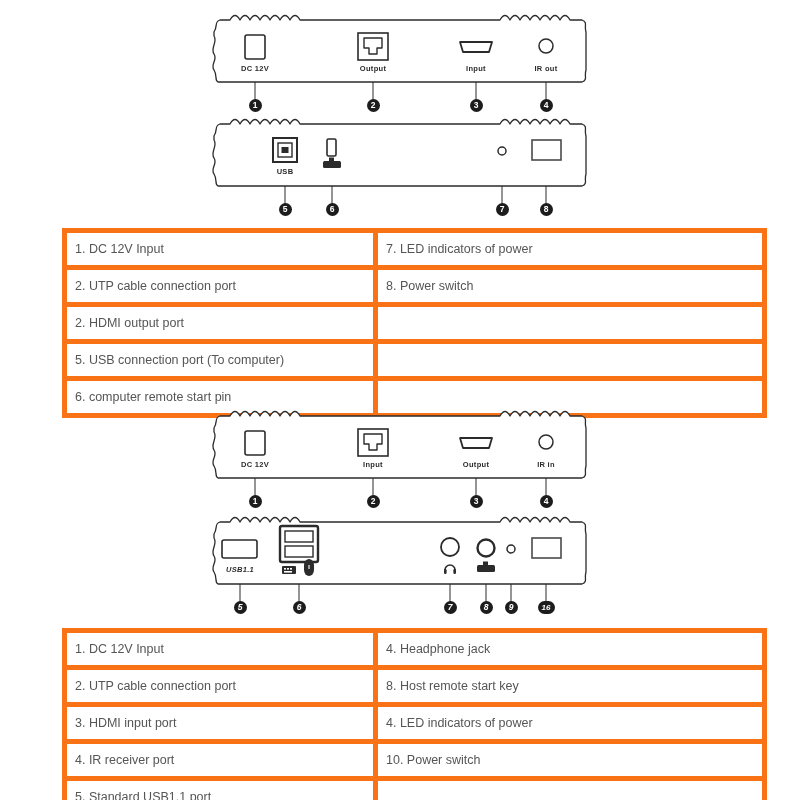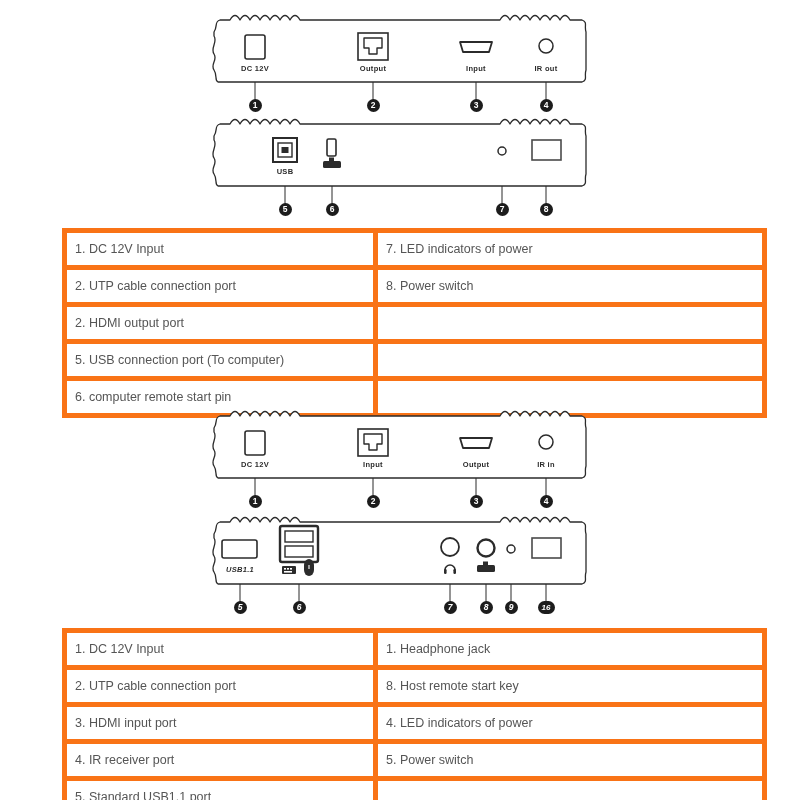--- a/index.html
+++ b/index.html
@@ -349,33 +349,33 @@
       <div class="badge" style="left:279.5px; top:91px;">8</div>
       <div class="badge" style="left:304.5px; top:91px;">9</div>
       <div class="badge wide" style="left:337.5px; top:91px;">16</div>
     </div>
   </div>
 
   <table class="legend-table" style="left:62px; top:628px;">
     <tbody>
       <tr>
         <td class="col-left">1. DC 12V Input</td>
-        <td class="col-right">1. Headphone jack</td>
+        <td class="col-right">4. Headphone jack</td>
       </tr>
       <tr>
         <td class="col-left">2. UTP cable connection port</td>
         <td class="col-right">8. Host remote start key</td>
       </tr>
       <tr>
         <td class="col-left">3. HDMI input port</td>
         <td class="col-right">4. LED indicators of power</td>
       </tr>
       <tr>
         <td class="col-left">4. IR receiver port</td>
-        <td class="col-right">5. Power switch</td>
+        <td class="col-right">10. Power switch</td>
       </tr>
       <tr>
         <td class="col-left">5. Standard USB1.1 port</td>
         <td class="col-right empty">&nbsp;</td>
       </tr>
       <tr>
         <td class="col-left">6. USB keyboard and mouse input</td>
         <td class="col-right empty">&nbsp;</td>
       </tr>
     </tbody>

